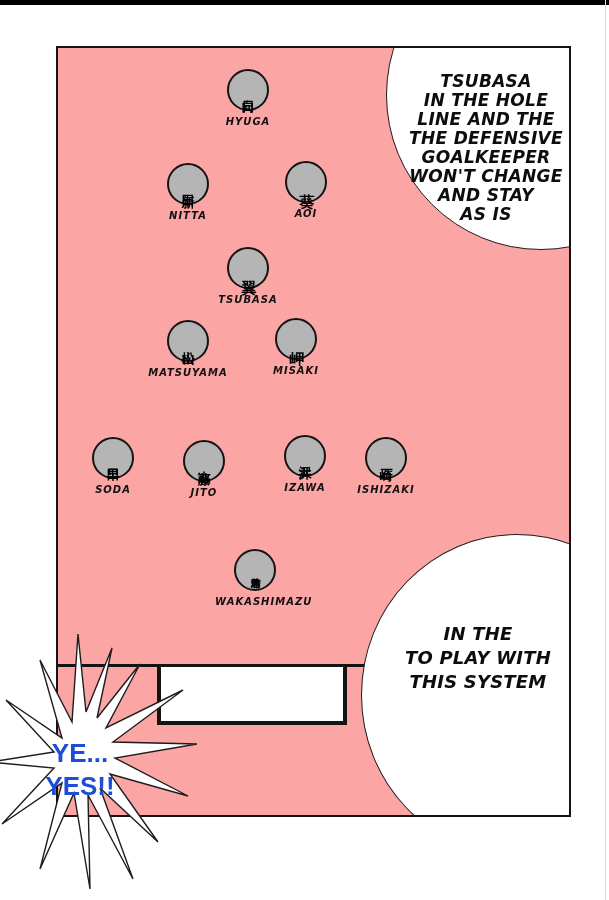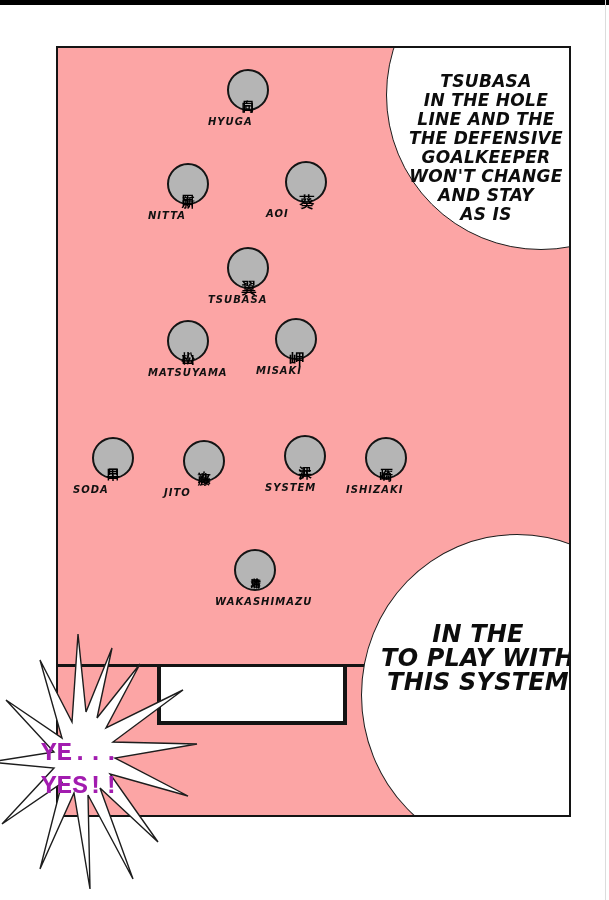--- a/index.html
+++ b/index.html
@@ -24,45 +24,45 @@
 
   
   .bubble { position:absolute; background:#fff; border:1.6px solid #1d1d1d; border-radius:50%; }
   .bubble.tr { left:328px; top:-108px; width:308px; height:308px; }
   .bubble.br { left:303px; top:486px; width:310px; height:320px; }
 
   .btext {
     position:absolute; text-align:center; font-weight:bold; font-style:italic; color:#0d0d0d;
   }
   .btext.tr { left:336px; top:24px; width:184px; font-size:17px; line-height:19px; letter-spacing:0.3px; }
-  .btext.br { left:308px; top:574px; width:224px; font-size:24px; line-height:24px; letter-spacing:0.2px; }
+  .btext.br { left:308px; top:574px; width:224px; font-size:18px; line-height:24px; letter-spacing:0.2px; }
 
   
-  .player { position:absolute; width:80px; text-align:left; }
+  .player { position:absolute; width:80px; text-align:center; }
   .pcircle {
     width:42px; height:42px; margin:0 auto; box-sizing:border-box;
     border:2px solid #141414; border-radius:50%;
     display:flex; align-items:center; justify-content:center;
   }
   .kanji {
     writing-mode:vertical-rl; text-orientation:upright;
     font-size:13px; line-height:1.05; font-weight:bold; color:#000;
   }
   .kanji.k1 { font-size:15px; }
   .kanji.k3 { font-size:10px; }
   .pname {
     margin-top:5px; font-size:10px; font-weight:bold; font-style:italic;
     letter-spacing:1px; white-space:nowrap; color:#111;
   }
 
   
   .burst-svg { position:absolute; left:0; top:0; width:609px; height:900px; z-index:5; pointer-events:none; }
   .burst-text {
     position:absolute; left:26px; top:737px; width:108px; z-index:6; text-align:center;
-    font-family:Liberation Mono, monospace; font-weight:bold; font-size:26px; line-height:33px; color:#a21caf;
+    font-family:Liberation Sans, sans-serif; font-weight:bold; font-size:26px; line-height:33px; color:#1d4ed8;
   }
 </style>
 </head>
 <body>
 
 <div class="page">
 
   <div class="top-bar"></div>
   <div class="scan-edge"></div>
 
@@ -135,21 +135,21 @@
         <div class="player" style="left: 106px; top: 392px;">
           <div class="pcircle" style="background: rgb(181, 181, 181);">
             <span class="kanji">次藤</span>
           </div>
           <div class="pname">JITO</div>
         </div>
         <div class="player" style="left: 207px; top: 387px;">
           <div class="pcircle" style="background: rgb(181, 181, 181);">
             <span class="kanji">井沢</span>
           </div>
-          <div class="pname">SYSTEM</div>
+          <div class="pname">IZAWA</div>
         </div>
         <div class="player" style="left: 288px; top: 389px;">
           <div class="pcircle" style="background: rgb(181, 181, 181);">
             <span class="kanji">石崎</span>
           </div>
           <div class="pname">ISHIZAKI</div>
         </div>
         <div class="player" style="left: 157px; top: 501px;">
           <div class="pcircle" style="background: rgb(181, 181, 181);">
             <span class="kanji k3">若島津</span>

